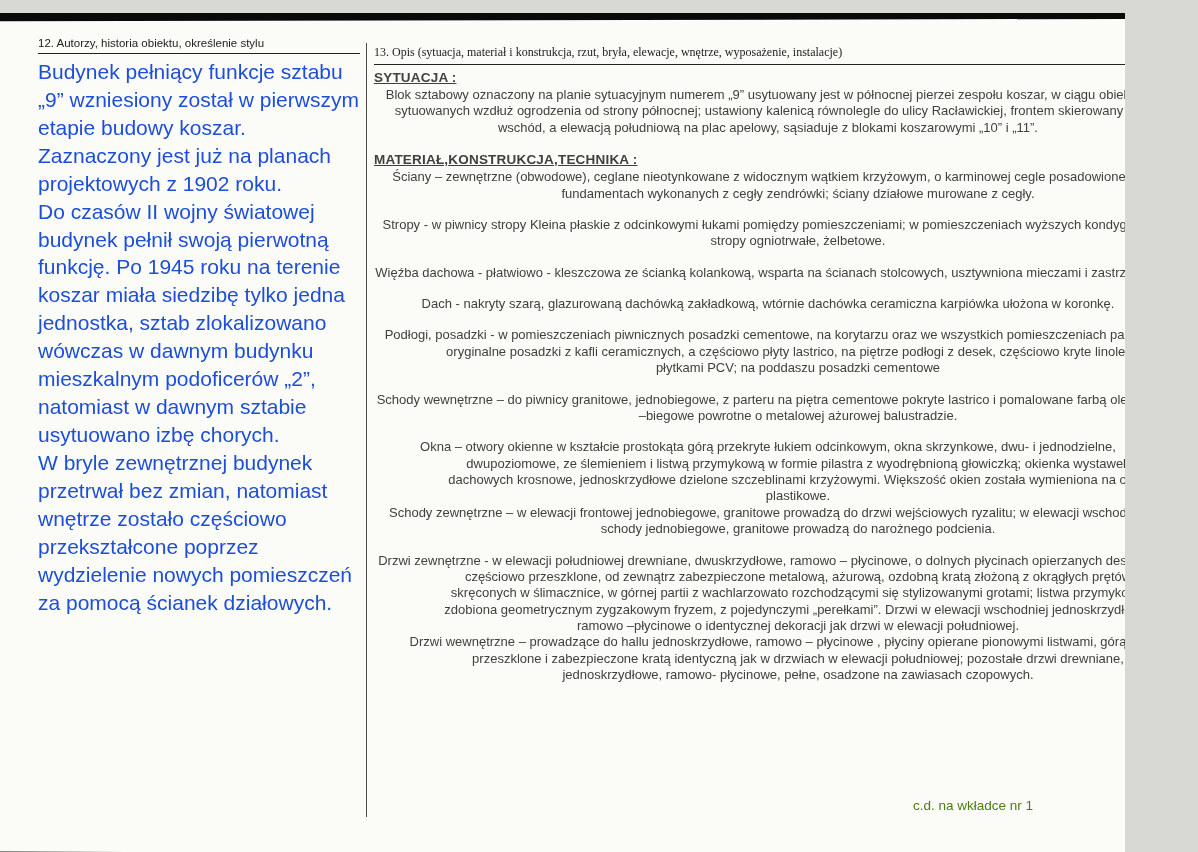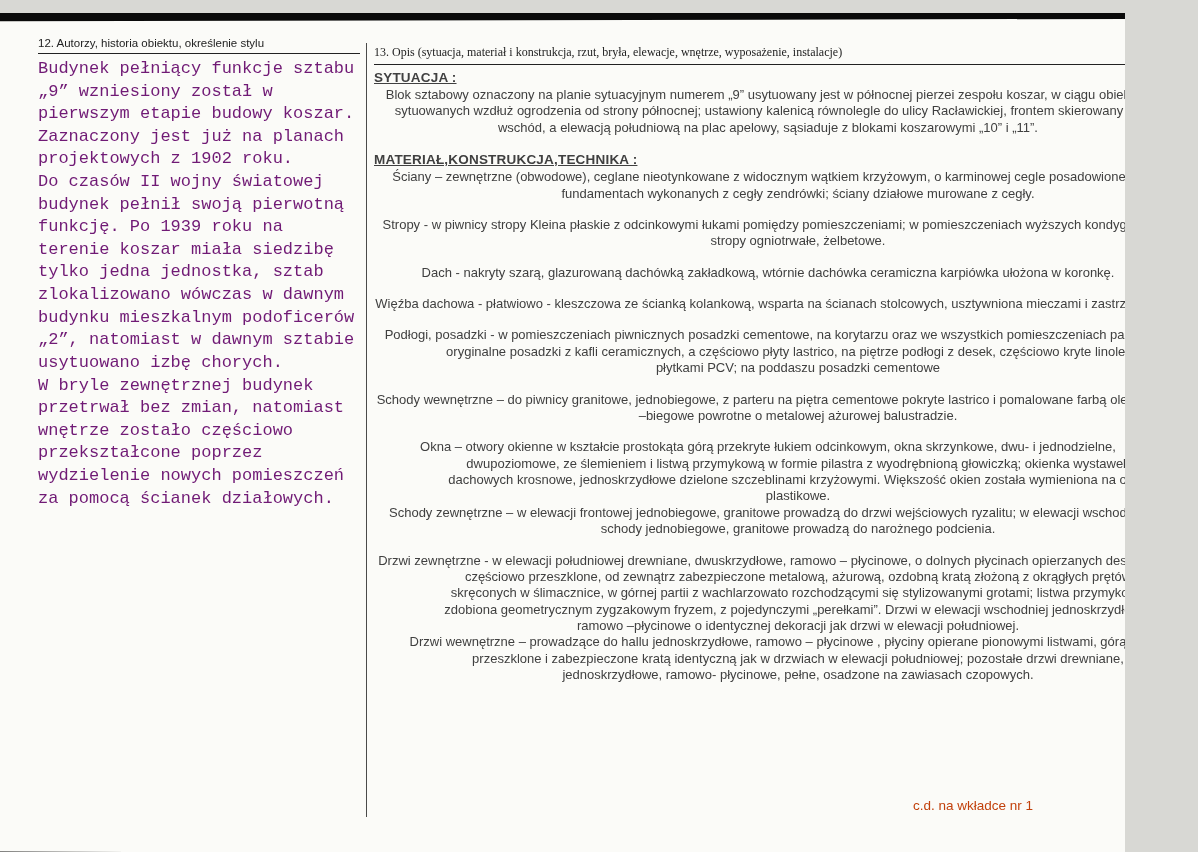--- a/index.html
+++ b/index.html
@@ -62,24 +62,23 @@
     white-space: nowrap;
     overflow: hidden;
   }
   .col-header.serif {
     font-family: Liberation Serif, serif;
     font-size: 12px;
     padding-top: 8px;
     margin-bottom: 2px;
   }
   .left-body {
-    font-size: 17px;
+    font-size: 21px;
     line-height: 1.33;
-    color: #701a75;
-    font-family: Liberation Mono, monospace;
+    color: #1d4ed8;
   }
   .left-body p {
     margin: 0;
   }
   .right-body {
     font-size: 13px;
     line-height: 1.26;
     color: #404040;
     padding-top: 2px;
   }
@@ -99,56 +98,56 @@
     text-indent: -60px;
   }
   .gap {
     margin-top: 15px;
   }
   .footer {
     position: absolute;
     right: 92px;
     bottom: 52px;
     font-size: 13.5px;
-    color: #c2410c;
+    color: #4d7c0f;
   }
 </style>
 </head>
 <body>
 
 <div class="sheet">
 
   <div class="edge edge-top"></div>
   <div class="divider"></div>
 
   <div class="col col-left">
     <div class="col-header">12. Autorzy, historia obiektu, określenie stylu</div>
     <div class="left-body">
       <p>Budynek pełniący funkcje sztabu „9” wzniesiony został w pierwszym etapie budowy koszar. Zaznaczony jest już na planach projektowych  z 1902 roku.</p>
-      <p>Do czasów II wojny światowej budynek pełnił swoją pierwotną funkcję. Po 1939 roku na terenie koszar miała siedzibę tylko jedna jednostka, sztab zlokalizowano wówczas w dawnym budynku mieszkalnym podoficerów „2”, natomiast w dawnym sztabie usytuowano izbę chorych.</p>
+      <p>Do czasów II wojny światowej budynek pełnił swoją pierwotną funkcję. Po 1945 roku na terenie koszar miała siedzibę tylko jedna jednostka, sztab zlokalizowano wówczas w dawnym budynku mieszkalnym podoficerów „2”, natomiast w dawnym sztabie usytuowano izbę chorych.</p>
       <p>W bryle zewnętrznej budynek przetrwał bez zmian, natomiast wnętrze zostało częściowo przekształcone poprzez wydzielenie nowych pomieszczeń za pomocą ścianek działowych.</p>
     </div>
   </div>
 
   <div class="col col-right">
     <div class="col-header serif">13. Opis (sytuacja, materiał i konstrukcja, rzut, bryła, elewacje, wnętrze, wyposażenie, instalacje)</div>
     <div class="right-body">
 
       <div class="sec-heading">SYTUACJA :</div>
       <p class="item">Blok sztabowy oznaczony na planie sytuacyjnym numerem „9” usytuowany jest w północnej pierzei zespołu koszar,  w ciągu obiektów sytuowanych wzdłuż ogrodzenia od strony północnej; ustawiony kalenicą równolegle do ulicy Racławickiej, frontem skierowany na wschód, a elewacją południową na plac apelowy, sąsiaduje z blokami koszarowymi „10” i „11”.</p>
 
       <div class="sec-heading gap">MATERIAŁ,KONSTRUKCJA,TECHNIKA :</div>
 
       <p class="item hang">Ściany – zewnętrzne (obwodowe), ceglane nieotynkowane z widocznym wątkiem krzyżowym, o karminowej cegle posadowione na fundamentach wykonanych z cegły zendrówki; ściany działowe murowane z cegły.</p>
 
       <p class="item hang gap">Stropy  - w piwnicy stropy Kleina płaskie z odcinkowymi łukami pomiędzy pomieszczeniami; w pomieszczeniach wyższych kondygnacji stropy ogniotrwałe, żelbetowe.</p>
 
+      <p class="item hang gap">Więźba dachowa  - płatwiowo - kleszczowa ze ścianką kolankową, wsparta na ścianach stolcowych,  usztywniona mieczami i zastrzałami.</p>
+
       <p class="item hang gap">Dach    - nakryty szarą, glazurowaną dachówką  zakładkową, wtórnie  dachówka ceramiczna karpiówka ułożona w koronkę.</p>
-
-      <p class="item hang gap">Więźba dachowa  - płatwiowo - kleszczowa ze ścianką kolankową, wsparta na ścianach stolcowych,  usztywniona mieczami i zastrzałami.</p>
 
       <p class="item hang gap">Podłogi, posadzki  -  w pomieszczeniach piwnicznych posadzki cementowe, na korytarzu oraz we wszystkich pomieszczeniach parteru oryginalne posadzki z kafli ceramicznych, a częściowo płyty lastrico,  na piętrze podłogi z desek, częściowo kryte linoleum i  płytkami PCV; na poddaszu  posadzki cementowe</p>
 
       <p class="item hang gap">Schody wewnętrzne – do piwnicy granitowe, jednobiegowe, z parteru na piętra cementowe pokryte lastrico i pomalowane farbą olejną, 2 –biegowe powrotne o metalowej ażurowej balustradzie.</p>
 
       <p class="item hang gap">Okna – otwory okienne w kształcie prostokąta górą przekryte łukiem odcinkowym, okna skrzynkowe, dwu- i jednodzielne, dwupoziomowe, ze ślemieniem i listwą przymykową w formie  pilastra z wyodrębnioną głowiczką; okienka wystawek dachowych krosnowe, jednoskrzydłowe dzielone szczeblinami krzyżowymi. Większość okien  została wymieniona na okna plastikowe.</p>
 
       <p class="item hang">Schody zewnętrzne – w elewacji frontowej jednobiegowe, granitowe prowadzą do drzwi wejściowych ryzalitu; w elewacji wschodniej schody jednobiegowe, granitowe prowadzą do narożnego podcienia.</p>
 
       <p class="item hang gap">Drzwi zewnętrzne  - w elewacji południowej drewniane, dwuskrzydłowe, ramowo – płycinowe, o dolnych płycinach opierzanych deskami;  częściowo przeszklone, od zewnątrz zabezpieczone metalową, ażurową, ozdobną kratą złożoną z okrągłych prętów skręconych  w ślimacznice, w górnej partii z wachlarzowato rozchodzącymi się stylizowanymi grotami; listwa przymykowa zdobiona geometrycznym zygzakowym fryzem, z pojedynczymi „perełkami”. Drzwi w elewacji wschodniej jednoskrzydłowe, ramowo –płycinowe o identycznej dekoracji jak drzwi w elewacji południowej.</p>

